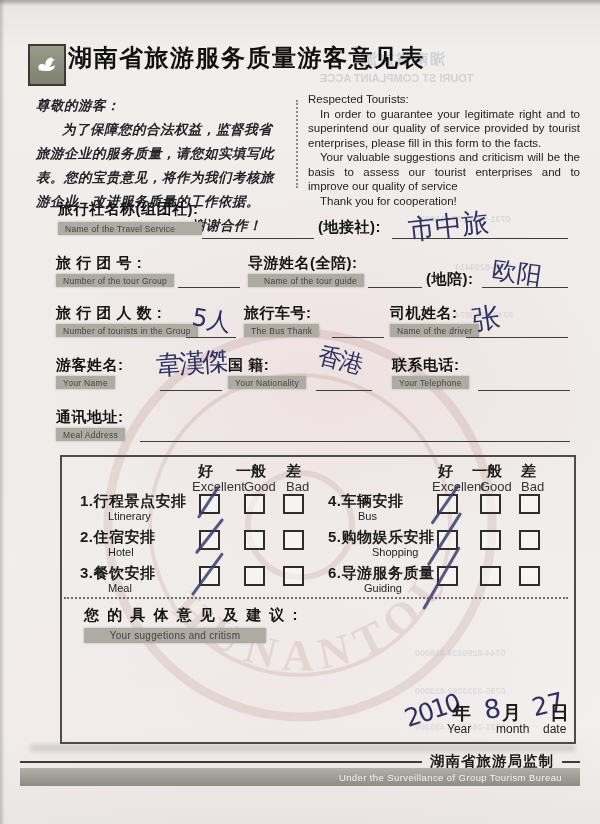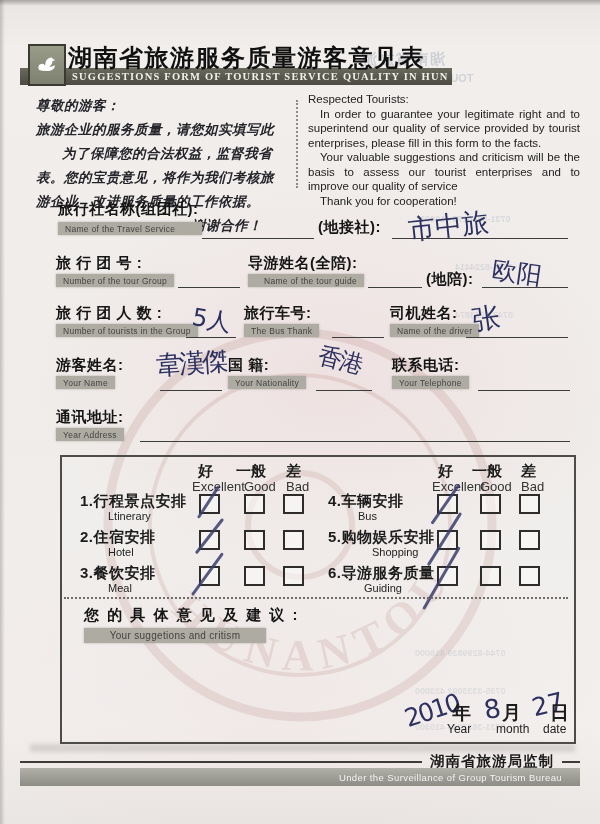--- a/index.html
+++ b/index.html
@@ -71,34 +71,31 @@
   <div class="abs mirror bleed" style="left:360px;top:50px;font-size:15px;letter-spacing:2px;opacity:.5;">湖南省旅游</div>
   <div class="abs mirror bleed" style="left:320px;top:72px;font-size:11px;opacity:.45;">TOURI ST COMPLAINT ACCE</div>
   <div class="abs mirror bleed" style="left:420px;top:214px;font-size:9px;opacity:.33;">0731-5666275   410001</div>
   <div class="abs mirror bleed" style="left:455px;top:262px;font-size:9px;opacity:.30;">0744-8224414</div>
   <div class="abs mirror bleed" style="left:455px;top:310px;font-size:9px;opacity:.28;">0743-8223874</div>
   <div class="abs mirror bleed" style="left:415px;top:648px;font-size:9px;opacity:.30;">0744-8299839   416000</div>
   <div class="abs mirror bleed" style="left:415px;top:686px;font-size:9px;opacity:.30;">0735-3333092   423000</div>
   <div class="abs mirror bleed" style="left:415px;top:722px;font-size:9px;opacity:.30;">0731-3637243   410300</div>
   <div class="abs blurline" style="left:30px;top:744px;width:545px;height:8px;"></div>
 
-  <div class="abs subbar" style="left:20px;top:68px;width:432px;height:17px;">
-    <span style="padding-left:52px;">SUGGESTIONS FORM OF TOURIST SERVICE QUALITY IN HUN</span>
-  </div>
   <div class="abs title" style="left:68px;top:42px;">湖南省旅游服务质量游客意见表</div>
   <div class="abs logobox" style="left:30px;top:46px;width:34px;height:38px;">
     <svg width="24" height="24" viewBox="0 0 24 24">
       <path fill="#ffffff" d="M4 17 q-2 -5 2 -6 q3 -.6 4 1.5 q.5 -7 5.5 -8 q2.6 -.4 2.2 1.6 l2.8 .9 l-2.9 .9 q-.6 4.6 -4.1 5.6 q4.6 .6 6.6 -1.4 q-.6 6 -8.1 6 q-5.5 0 -8 -1.1 z"></path>
     </svg>
   </div>
 
   <div class="abs introZh" style="left:36px;top:94px;width:252px;">
     <div>尊敬的游客：</div>
+    <div style="text-indent:26px;">为了保障您的合法权益，监督我省</div>
     <div>旅游企业的服务质量，请您如实填写此</div>
-    <div style="text-indent:26px;">为了保障您的合法权益，监督我省</div>
     <div>表。您的宝贵意见，将作为我们考核旅</div>
     <div>游企业，改进服务质量的工作依据。</div>
     <div style="text-align:right;padding-right:26px;">谢谢合作！</div>
   </div>
   <div class="abs dotdiv" style="left:296px;top:100px;height:88px;"></div>
   <div class="abs introEn" style="left:308px;top:92px;width:272px;">
     <div>Respected Tourists:</div>
     <div style="text-indent:12px;">In order to guarantee your legitimate right and to superintend our quality of service provided by tourist enterprises, please fill in this form to the facts.</div>
     <div style="text-indent:12px;">Your valuable suggestions and criticism will be the basis to assess our tourist enterprises and to improve our quality of service</div>
     <div style="text-indent:12px;">Thank you for cooperation!</div>
@@ -139,21 +136,21 @@
   <div class="abs hw" style="left:156px;top:346px;font-size:26px;transform:rotate(-4deg);letter-spacing:-3px;">韋漢傑</div>
   <div class="abs zh" style="left:228px;top:356px;">国        籍:</div>
   <div class="abs chip" style="left:228px;top:376px;">Your    Nationality</div>
   <div class="abs line" style="left:316px;top:390px;width:56px;"></div>
   <div class="abs hw" style="left:318px;top:344px;font-size:24px;transform:rotate(14deg);letter-spacing:-2px;">香港</div>
   <div class="abs zh" style="left:392px;top:356px;">联系电话:</div>
   <div class="abs chip" style="left:392px;top:376px;">Your      Telephone</div>
   <div class="abs line" style="left:478px;top:390px;width:92px;"></div>
 
   <div class="abs zh" style="left:56px;top:408px;">通讯地址:</div>
-  <div class="abs chip" style="left:56px;top:428px;">Year      Address</div>
+  <div class="abs chip" style="left:56px;top:428px;">Meal      Address</div>
   <div class="abs line" style="left:140px;top:441px;width:430px;"></div>
 
   <div class="abs ratebox" style="left:60px;top:455px;width:512px;height:285px;"></div>
 
   <div class="abs hdzh" style="left:198px;top:462px;">好</div>
   <div class="abs hden" style="left:192px;top:479px;">Excellent</div>
   <div class="abs hdzh" style="left:236px;top:462px;">一般</div>
   <div class="abs hden" style="left:244px;top:479px;">Good</div>
   <div class="abs hdzh" style="left:286px;top:462px;">差</div>
   <div class="abs hden" style="left:286px;top:479px;">Bad</div>

